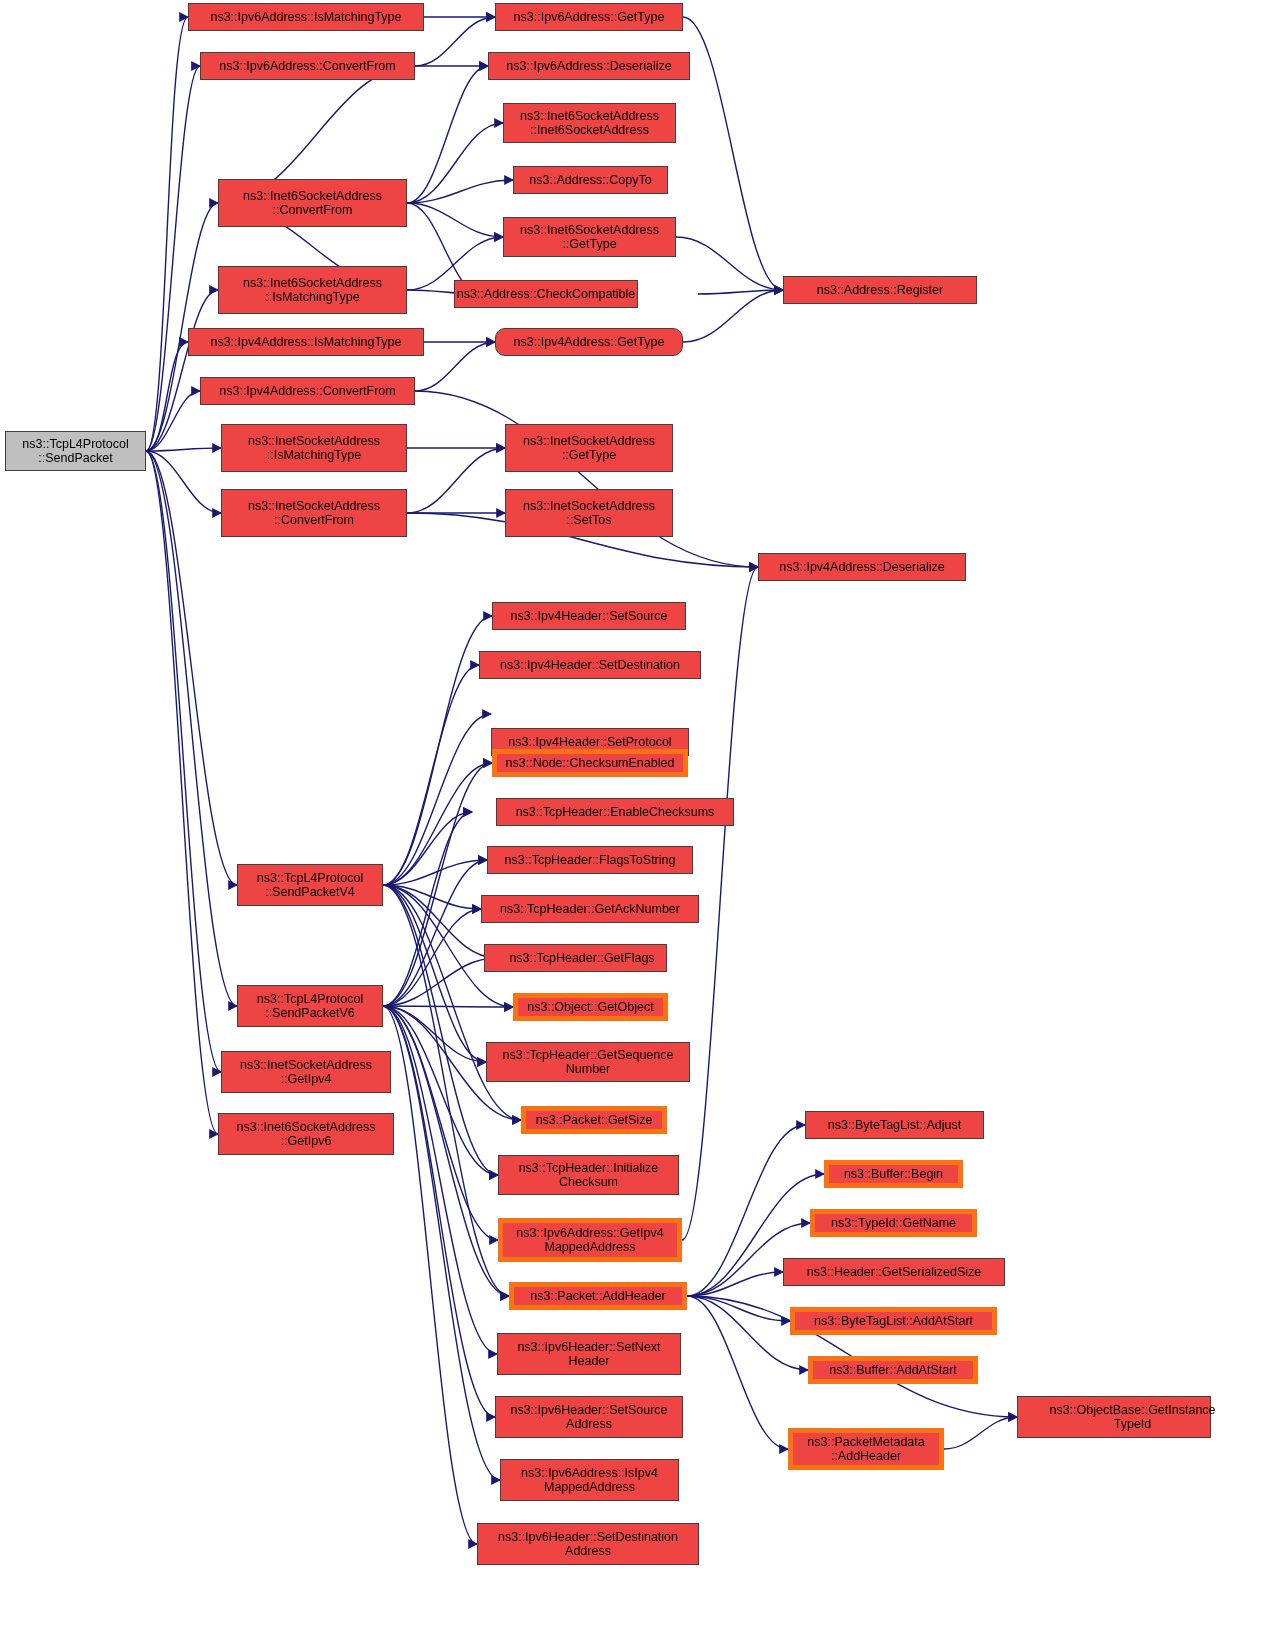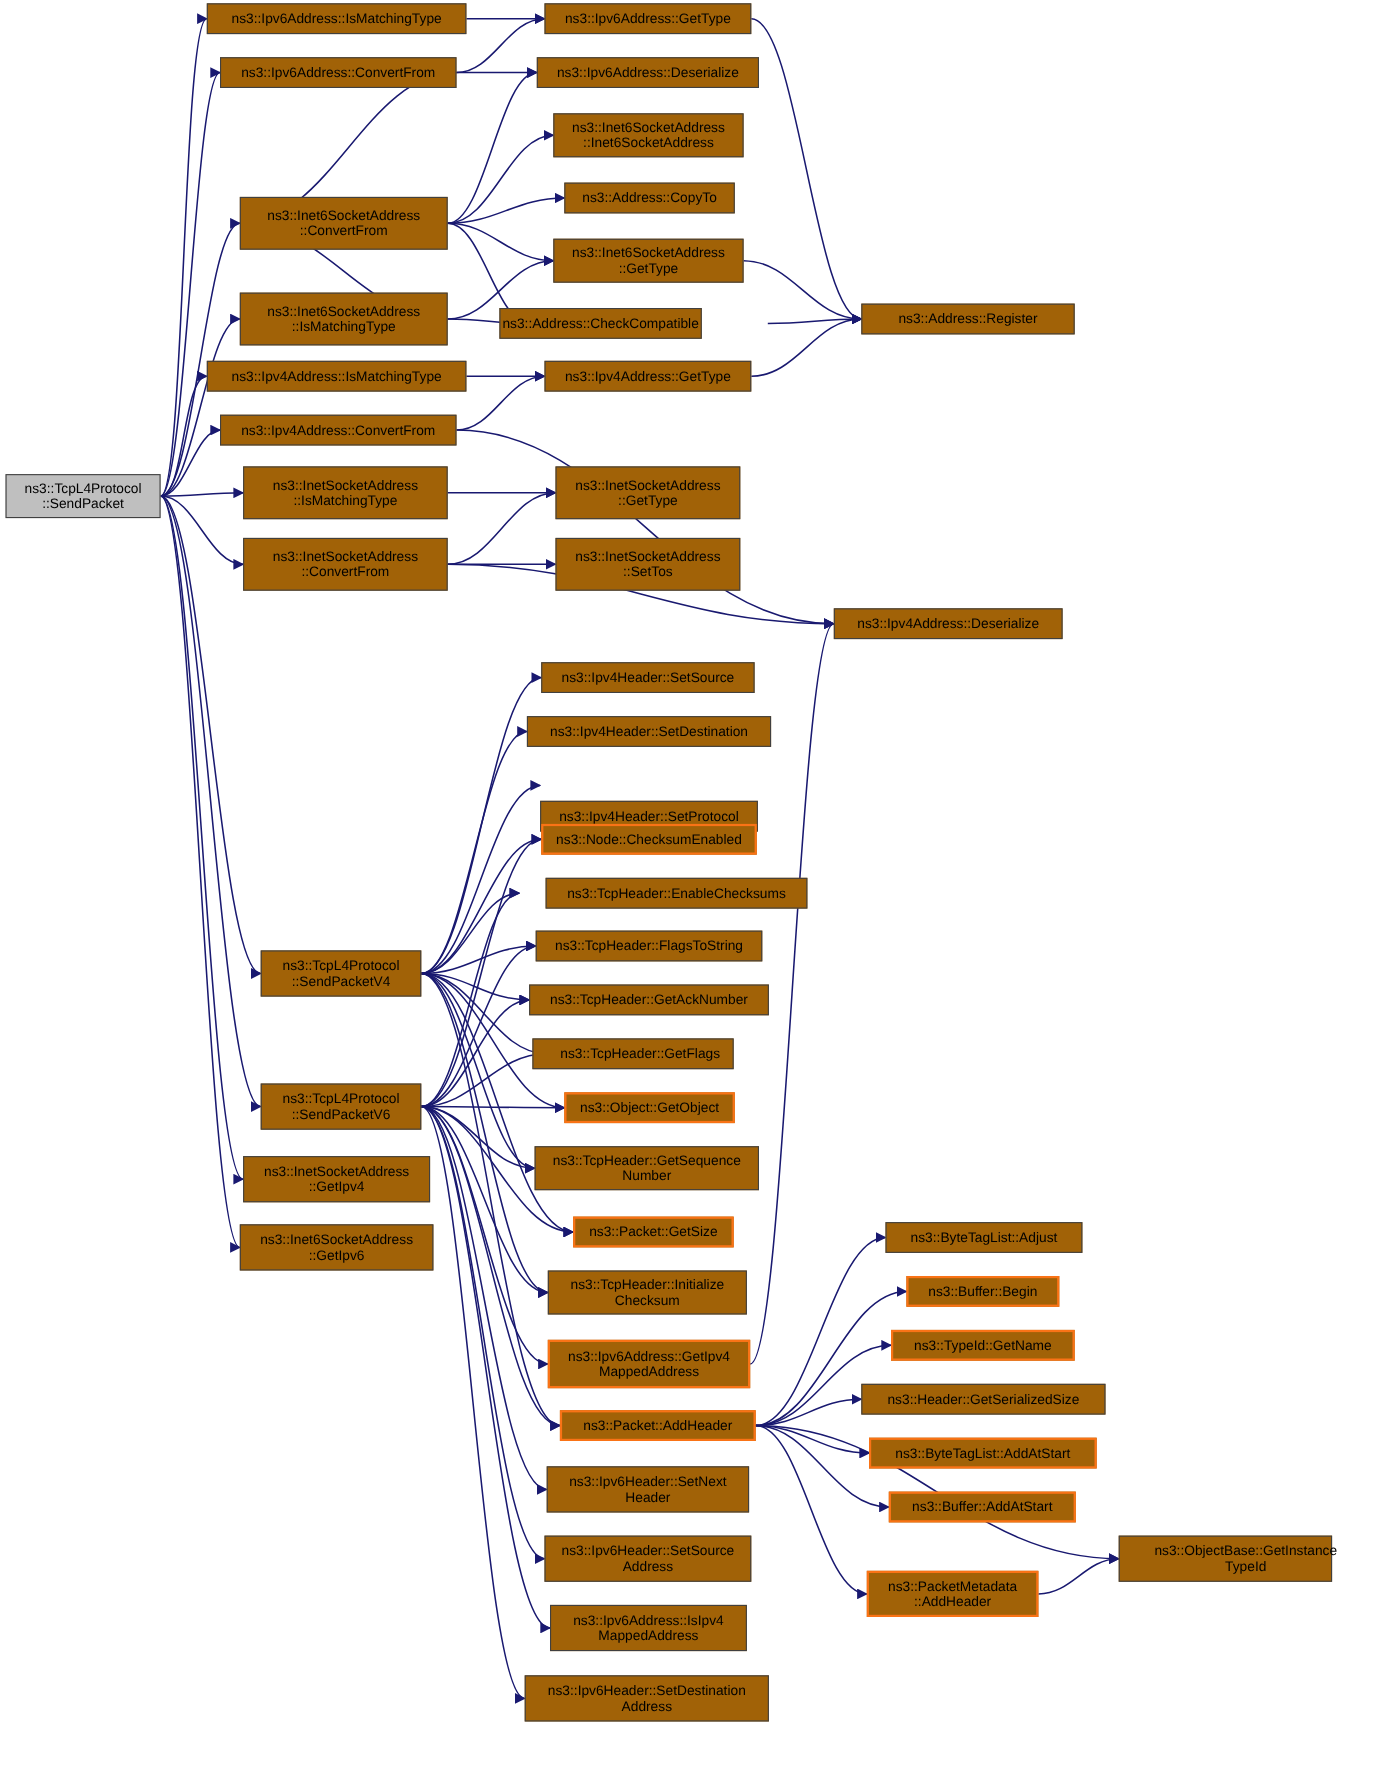--- a/index.html
+++ b/index.html
@@ -1,22 +1,22 @@
 <!DOCTYPE html>
 <html><head>
 <meta charset="utf-8">
 <style>
   html,body{margin:0;padding:0;background:#ffffff;}
   body{font-family:"Liberation Sans","DejaVu Sans",sans-serif;}
   #graph-root{position:relative;width:1272px;height:1625px;background:#fff;overflow:hidden;}
   svg#edges{position:absolute;left:0;top:0;width:1272px;height:1625px;}
   .node{position:absolute;box-sizing:border-box;display:flex;align-items:center;justify-content:center;
-        text-align:center;background:#a16207;border:1px solid #404040;font-size:12.5px;line-height:14px;
+        text-align:center;background:#ef4444;border:1px solid #404040;font-size:12.5px;line-height:14px;
         color:#000;padding:0 3px;white-space:pre-line;}
-  .node.red{border:2px solid #f97316;}
+  .node.red{border:5px solid #f97316;}
   .node.highlight{background:#bfbfbf;border:1px solid #404040;}
 </style>
 </head>
 <body>
 
 <div id="graph-root">
   <svg id="edges" xmlns="http://www.w3.org/2000/svg">
     <defs>
       <marker id="arrow" viewBox="0 0 10 10" refX="9" refY="5" markerWidth="7" markerHeight="7" orient="auto-start-reverse">
         <path d="M 0 0 L 10 5 L 0 10 z" fill="#191970"></path>
@@ -111,21 +111,21 @@
       <div class="node" style="left: 503px; top: 217px; width: 173px; height: 40px;">ns3::Inet6SocketAddress
 ::GetType</div>
       <div class="node" style="left: 454px; top: 280px; width: 184px; height: 28px;">ns3::Address::CheckCompatible</div>
       <div class="node" style="left: 783px; top: 276px; width: 194px; height: 28px;">ns3::Address::Register</div>
       <div class="node" style="left: 218px; top: 179px; width: 189px; height: 48px;">ns3::Inet6SocketAddress
 ::ConvertFrom</div>
       <div class="node" style="left: 218px; top: 266px; width: 189px; height: 48px;">ns3::Inet6SocketAddress
 ::IsMatchingType</div>
       <div class="node" style="left: 188px; top: 328px; width: 236px; height: 28px;">ns3::Ipv4Address::IsMatchingType</div>
       <div class="node" style="left: 200px; top: 377px; width: 215px; height: 28px;">ns3::Ipv4Address::ConvertFrom</div>
-      <div class="node" style="left: 495px; top: 328px; width: 188px; height: 28px;">ns3::Ipv4Address::GetType</div>
+      <div class="node" style="left: 495px; top: 328px; width: 188px; height: 28px; border-radius: 10px;">ns3::Ipv4Address::GetType</div>
       <div class="node" style="left: 221px; top: 424px; width: 186px; height: 48px;">ns3::InetSocketAddress
 ::IsMatchingType</div>
       <div class="node" style="left: 221px; top: 489px; width: 186px; height: 48px;">ns3::InetSocketAddress
 ::ConvertFrom</div>
       <div class="node" style="left: 505px; top: 424px; width: 168px; height: 48px;">ns3::InetSocketAddress
 ::GetType</div>
       <div class="node" style="left: 505px; top: 489px; width: 168px; height: 48px;">ns3::InetSocketAddress
 ::SetTos</div>
       <div class="node" style="left: 758px; top: 553px; width: 208px; height: 28px;">ns3::Ipv4Address::Deserialize</div>
       <div class="node" style="left: 492px; top: 602px; width: 194px; height: 28px;">ns3::Ipv4Header::SetSource</div>

